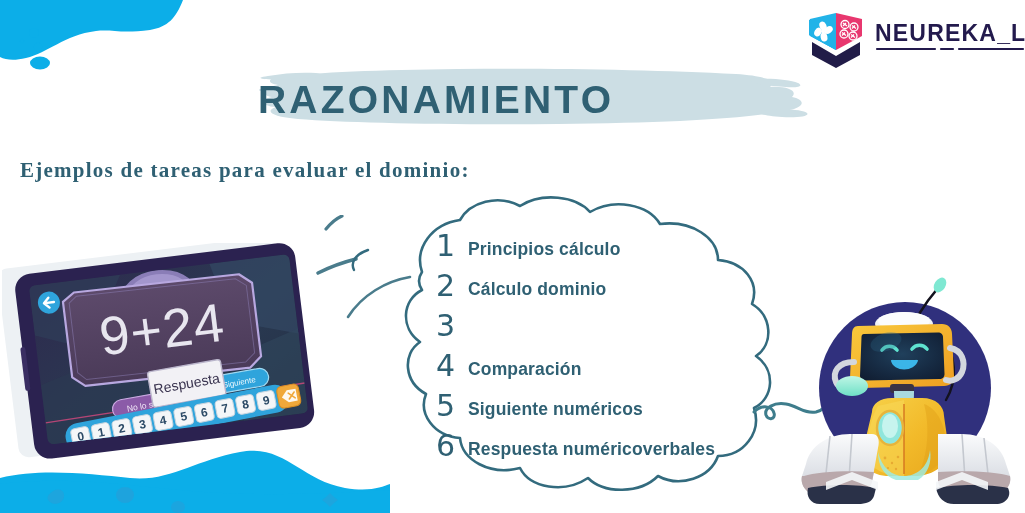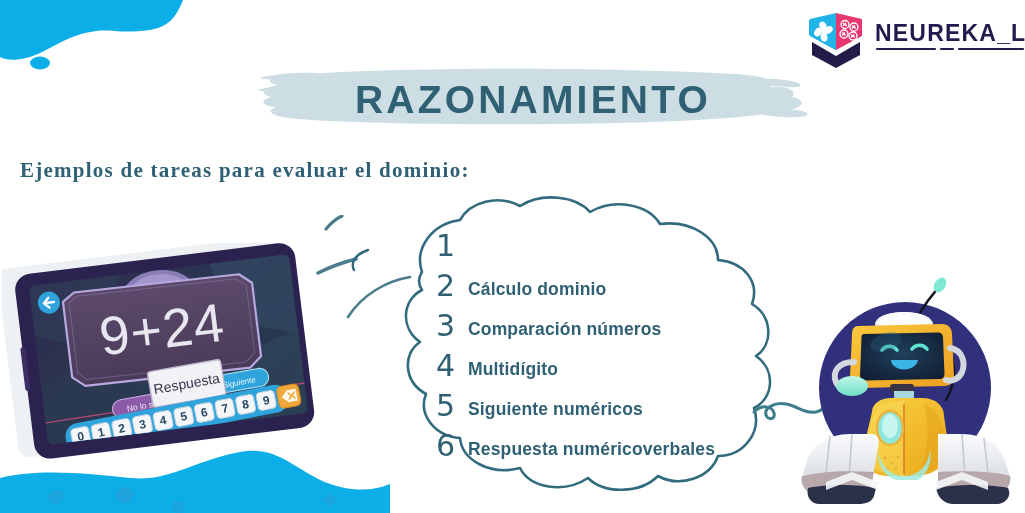--- a/index.html
+++ b/index.html
@@ -25,21 +25,20 @@
   .logo-text-wrap{position:relative;padding-bottom:7px;}
   .logo-underline{
     position:absolute;left:0;right:0;bottom:0;height:6px;
   }
 
   
   .banner{position:absolute;left:258px;top:61px;width:550px;height:72px;}
   .banner-brush{position:absolute;left:0;top:0;width:550px;height:72px;}
   .banner-title{
     position:absolute;left:0;right:0;top:19px;
-    text-align:center;
     font-size:39px;font-weight:700;letter-spacing:3.2px;
     color:#2f6073;line-height:1;
   }
 
   
   .subtitle{
     position:absolute;left:20px;top:158px;
     font-size:21px;font-weight:700;letter-spacing:1.25px;
     color:#2f6073;line-height:1.2;white-space:nowrap;font-family:Liberation Serif, serif;
   }
@@ -196,32 +195,32 @@
     </svg>
 
     <svg style="position:absolute;left:-14px;top:48px;" width="40" height="40" viewBox="0 0 40 40" xmlns="http://www.w3.org/2000/svg">
       <path d="M30,6 C18,10 12,18 16,26" fill="none" stroke="#336B7E" stroke-width="2.4" stroke-linecap="round"></path>
     </svg>
   </div>
 
   <div class="list">
     <div class="list-item">
       <span class="li-num">1</span>
+      <span class="li-label">Principios cálculo</span>
     </div>
     <div class="list-item">
       <span class="li-num">2</span>
       <span class="li-label">Cálculo dominio</span>
     </div>
     <div class="list-item">
       <span class="li-num">3</span>
-      <span class="li-label">Comparación números</span>
     </div>
     <div class="list-item">
       <span class="li-num">4</span>
-      <span class="li-label">Multidígito</span>
+      <span class="li-label">Comparación</span>
     </div>
     <div class="list-item">
       <span class="li-num">5</span>
       <span class="li-label">Siguiente numéricos</span>
     </div>
     <div class="list-item">
       <span class="li-num">6</span>
       <span class="li-label">Respuesta numéricoverbales</span>
     </div>
   </div>

